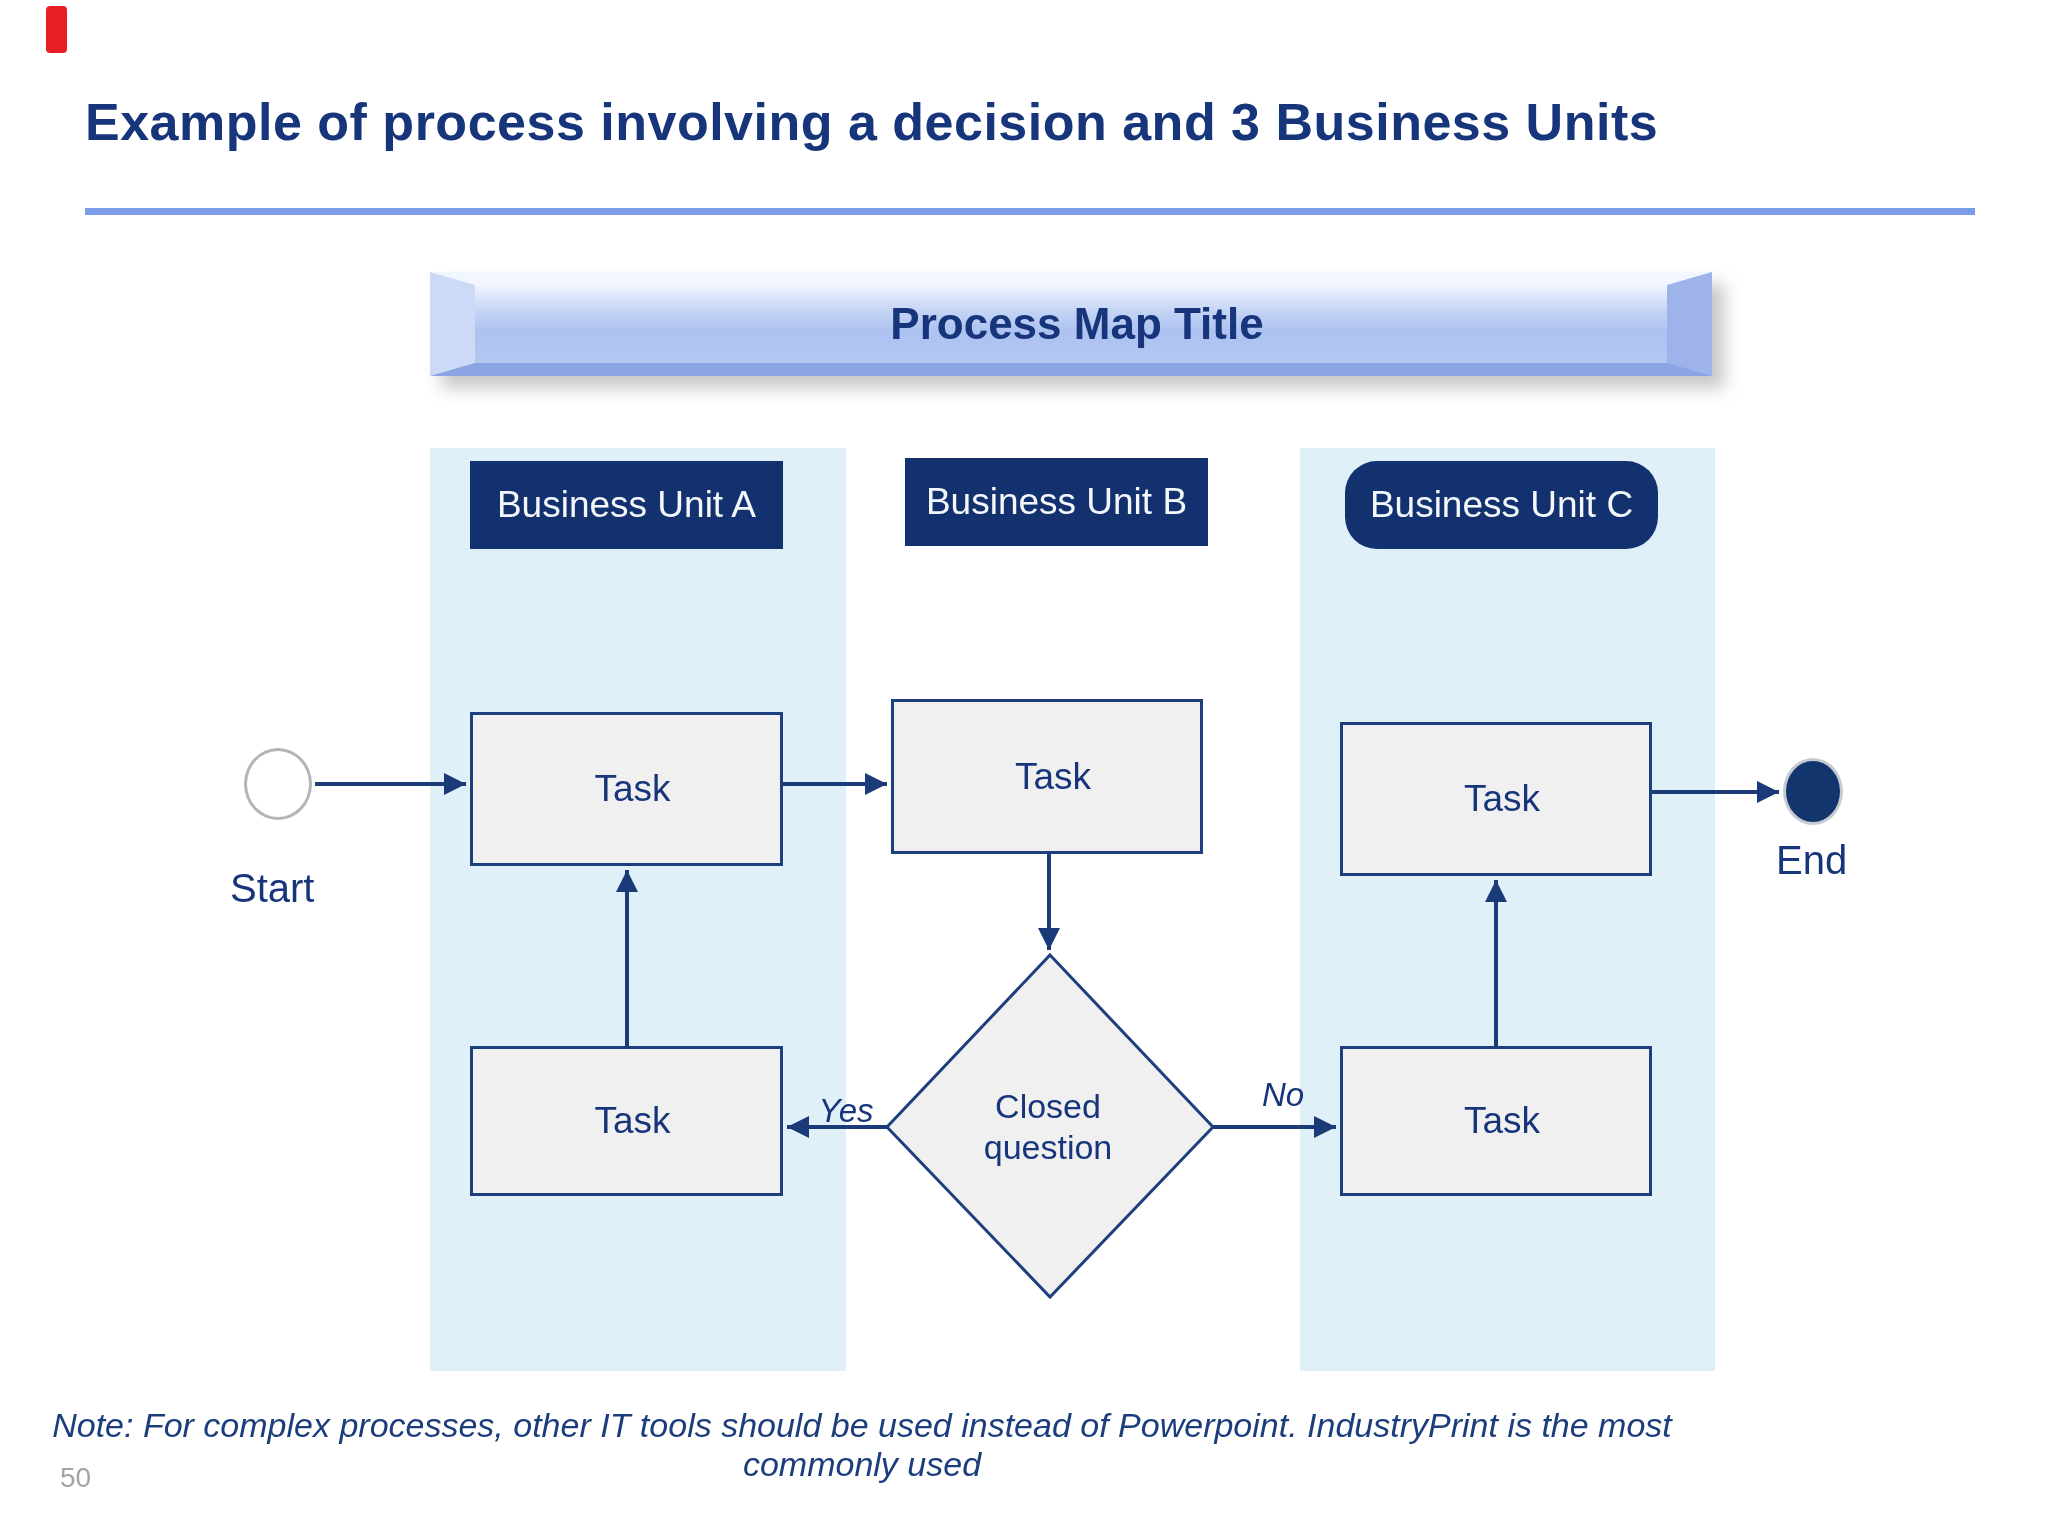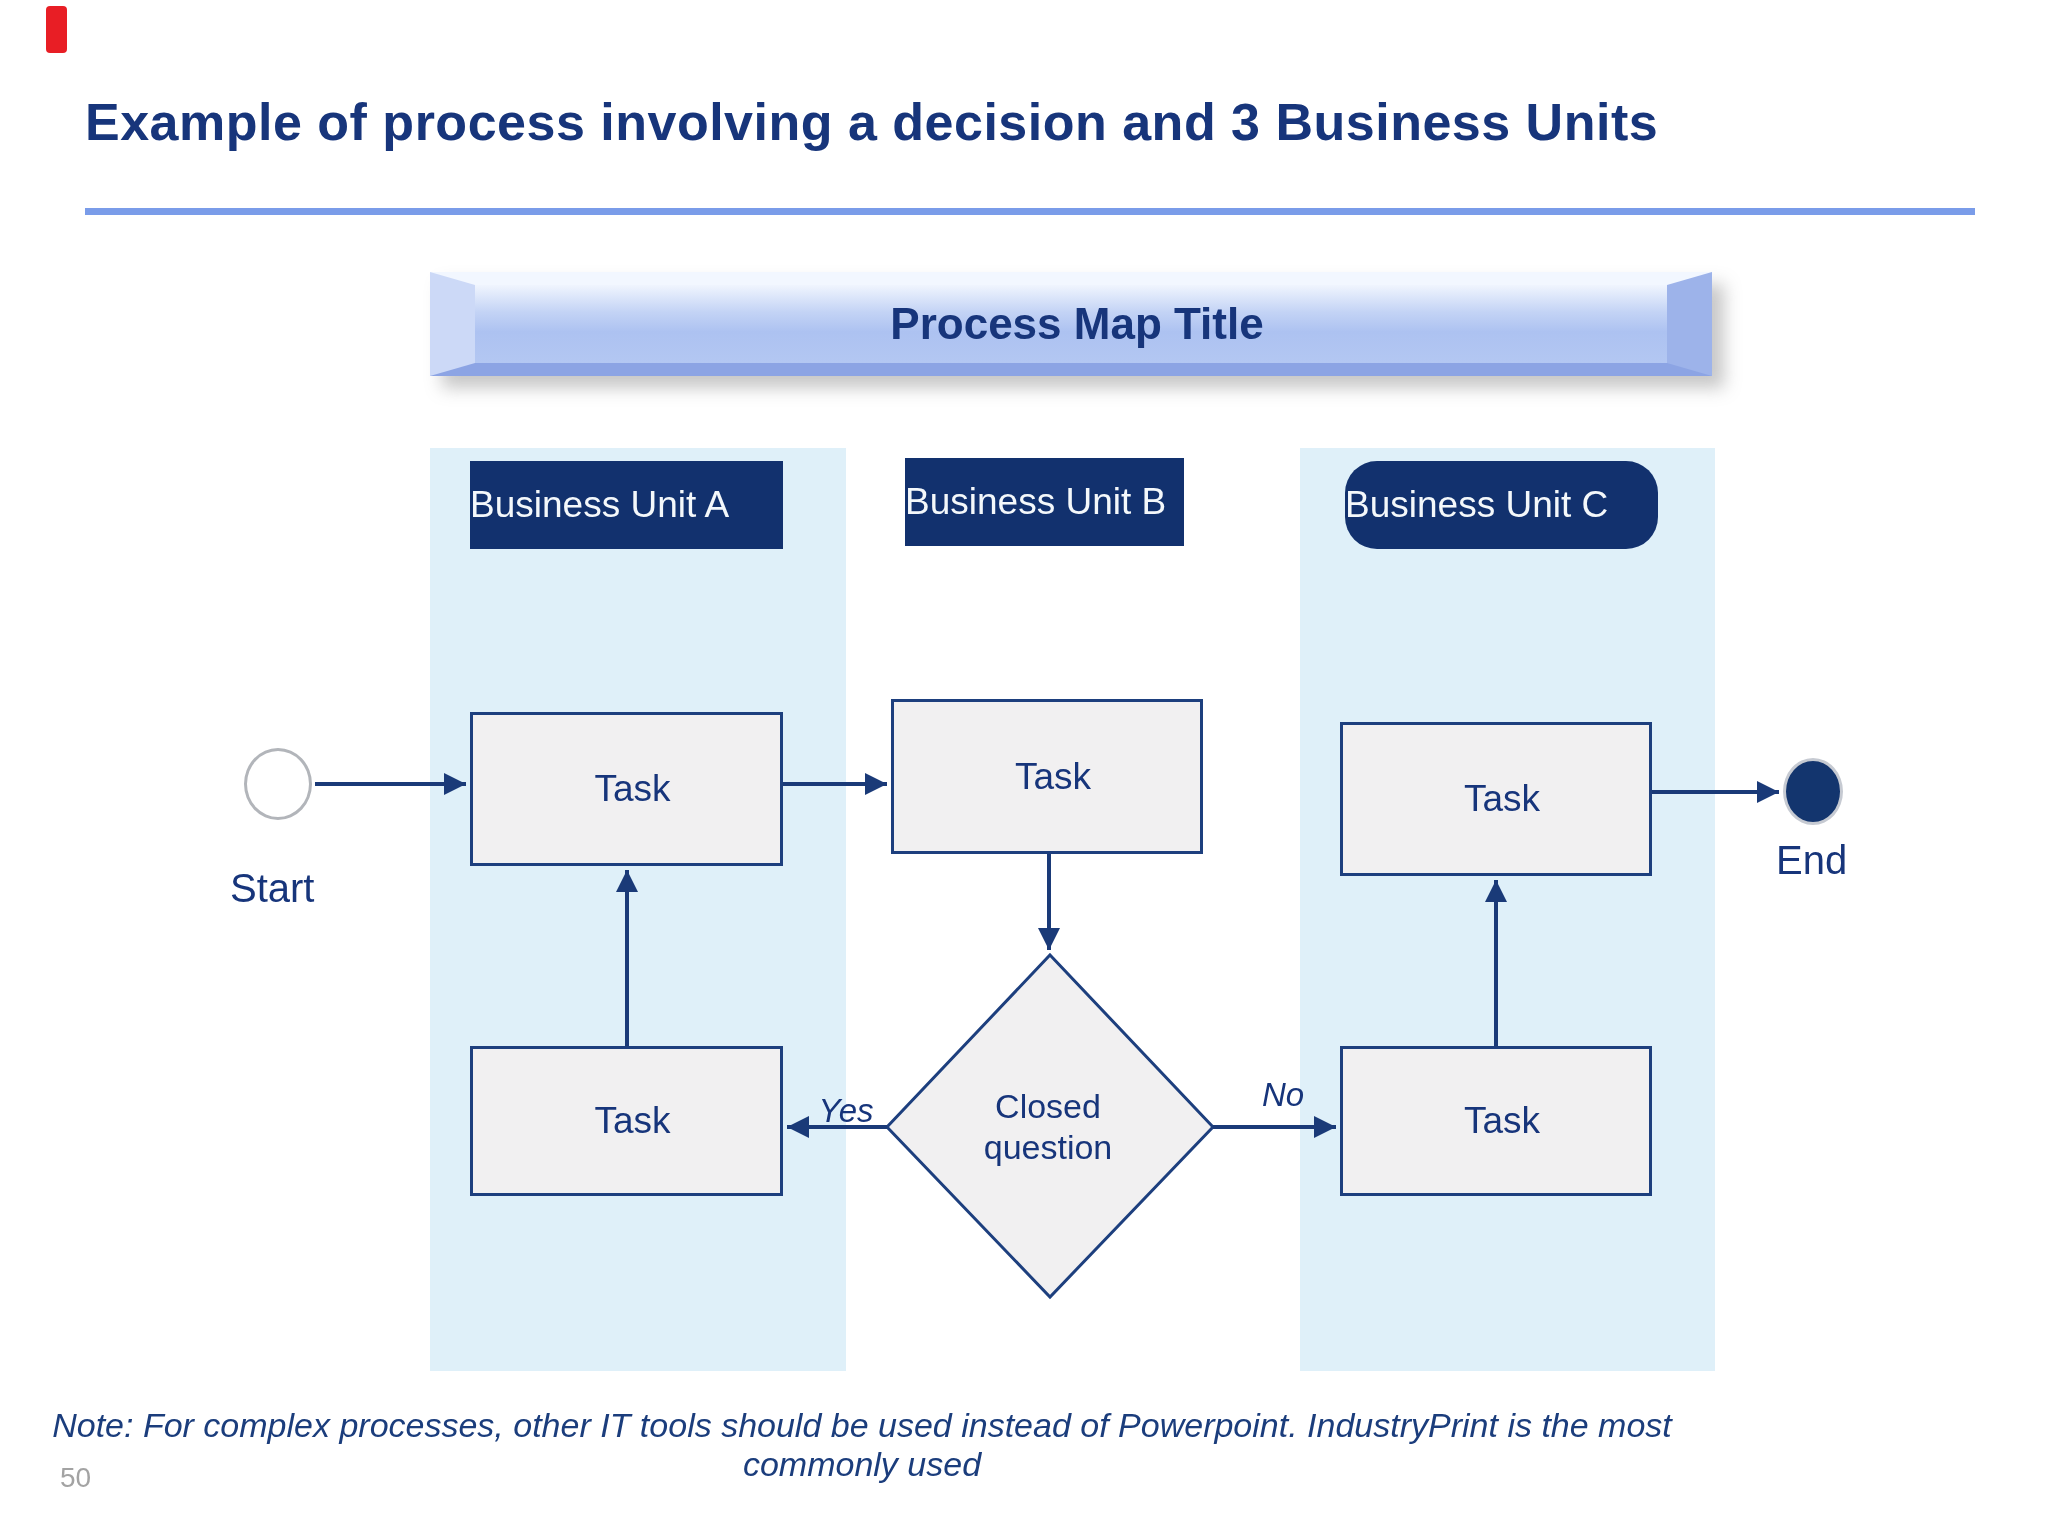--- a/index.html
+++ b/index.html
@@ -32,21 +32,21 @@
     display:flex;align-items:center;justify-content:center;padding-left:12px;
   }
   .banner-title{
     font-size:44px;font-weight:bold;color:var(--navy,#17357b);white-space:nowrap;
   }
   .lane{
     top:448px;height:923px;background:var(--lane,#dff0f9);
   }
   .lane-header{
     height:88px;box-sizing:border-box;background:var(--header-fill,#12316e);
-    display:flex;align-items:center;justify-content:flex-start;
+    display:flex;align-items:center;justify-content:center;
     color:#f4f8fb;font-size:37px;white-space:nowrap;
   }
   .task-box{
     box-sizing:border-box;background:var(--shape-fill,#f1f0f1);
     border:3px solid var(--shape-border,#1d3f7e);
     display:flex;align-items:center;justify-content:center;
     color:var(--navy,#17357b);font-size:37px;padding-left:12px;
   }
   .terminator{box-sizing:border-box;border-radius:50%;}
   .start-circle{
@@ -91,21 +91,21 @@
 <div class="abs banner">
   <span class="banner-title">Process Map Title</span>
 </div>
 
 <div class="abs lane" style="left:430px;width:416px;"></div>
 <div class="abs lane" style="left:1300px;width:415px;"></div>
 
 <div class="abs lane-header" style="left:470px;top:461px;width:313px;">
   <span>Business Unit A</span>
 </div>
-<div class="abs lane-header" style="left:905px;top:458px;width:279px;">
+<div class="abs lane-header" style="left:905px;top:458px;width:303px;">
   <span>Business Unit B</span>
 </div>
 <div class="abs lane-header" style="left:1345px;top:461px;width:313px;border-radius:32px;">
   <span>Business Unit C</span>
 </div>
 
 <svg class="abs flow" width="2048" height="1536" viewBox="0 0 2048 1536">
   <defs>
     <marker id="ah" viewBox="0 0 10 10" refX="10" refY="5" markerWidth="5.5" markerHeight="5.5" orient="auto" markerUnits="strokeWidth">
       <path class="arrowhead-path" d="M0,0 L10,5 L0,10 z"></path>

